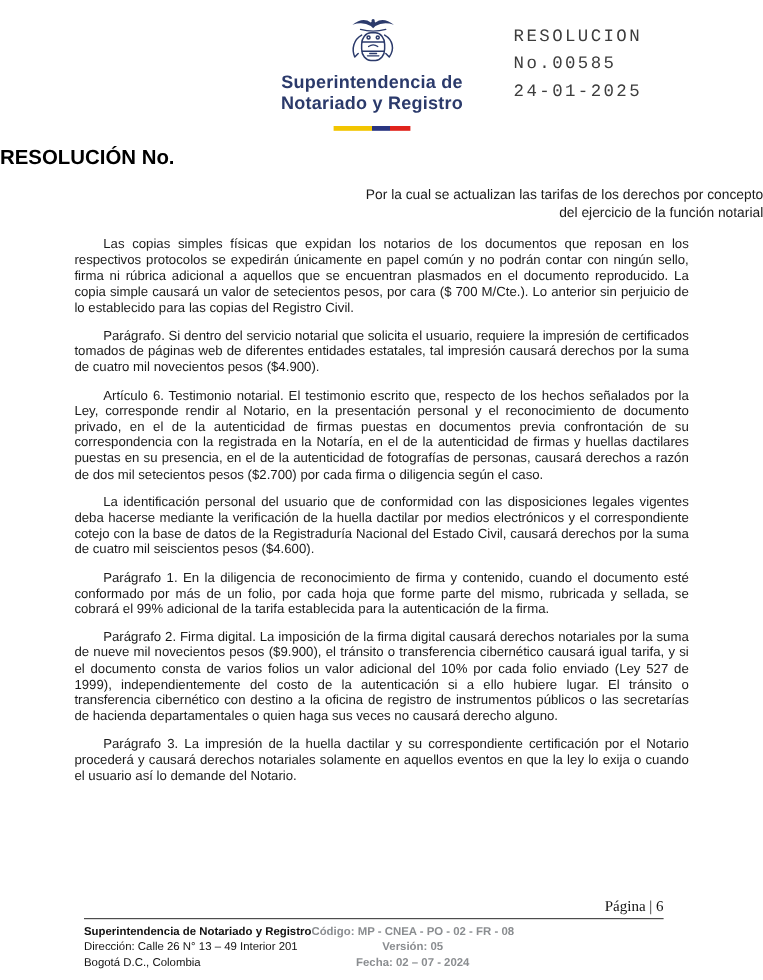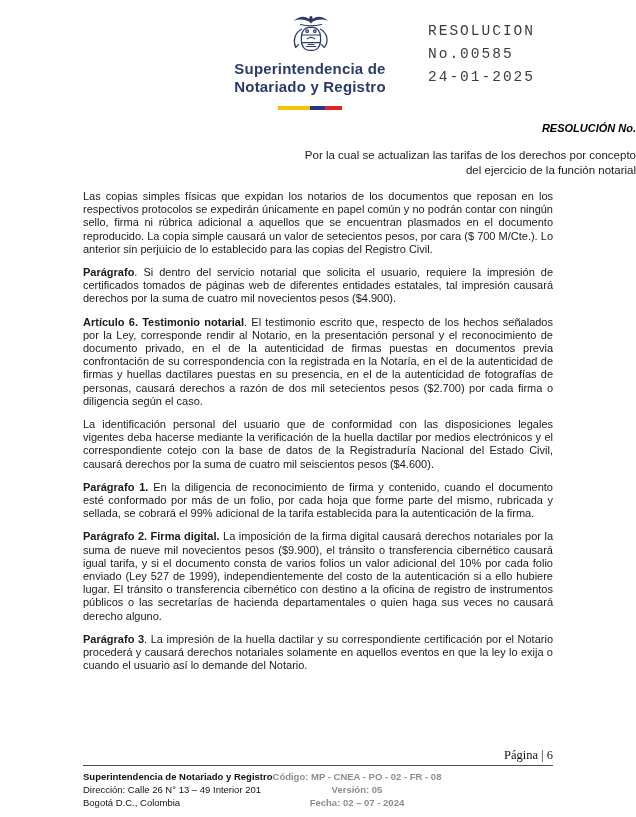--- a/index.html
+++ b/index.html
@@ -59,52 +59,51 @@
     font-size: 14.5px;
     line-height: 23px;
     letter-spacing: 2px;
     color: #3d3d3d;
     white-space: nowrap;
   }
 
   
   .doc-title {
     margin-top: 10px;
-    text-align: right;
-    font-size: 11px;
+    text-align: left;
+    font-size: 17px;
     font-weight: bold;
     color: #000000;
-    font-style: italic;
   }
   .doc-subtitle {
     margin-top: 14px;
     text-align: right;
     font-size: 11.5px;
     line-height: 15px;
     color: #1a1a1a;
   }
 
   
   .body-text {
-    padding: 0 83px;
+    padding: 0 62px;
     margin-top: 12px;
   }
   .body-text p {
     margin: 0 0 10px 0;
     font-size: 11px;
     line-height: 13.2px;
     text-align: justify;
     color: #1a1a1a;
   }
-  .body-text p strong { font-weight: bold; }
+  .body-text p strong { font-weight: normal; margin-left: 24px; }
 
   
   .footer {
     position: absolute;
-    left: 83px;
+    left: 70px;
     right: 83px;
     bottom: 8px;
   }
   .page-number {
     text-align: right;
     font-family: "Liberation Serif", serif;
     font-size: 12.5px;
     color: #111;
     padding-bottom: 2px;
   }

